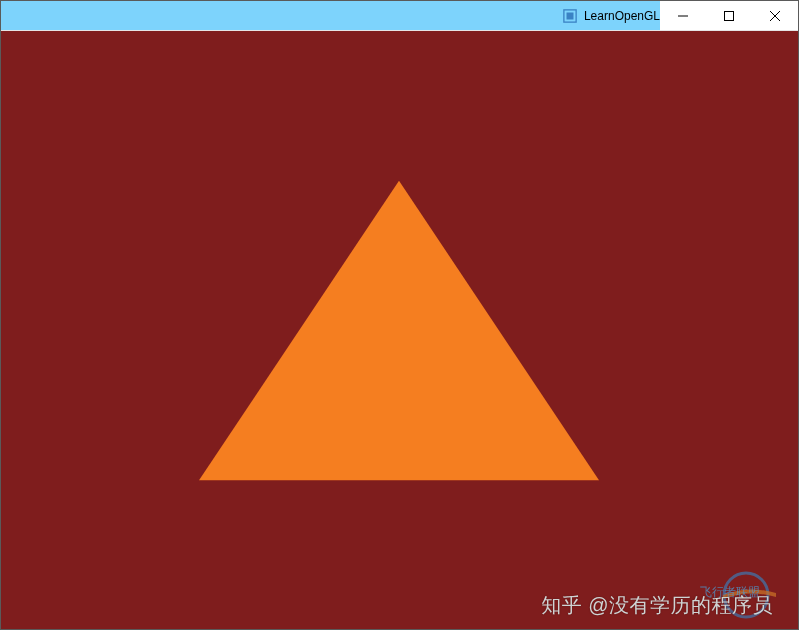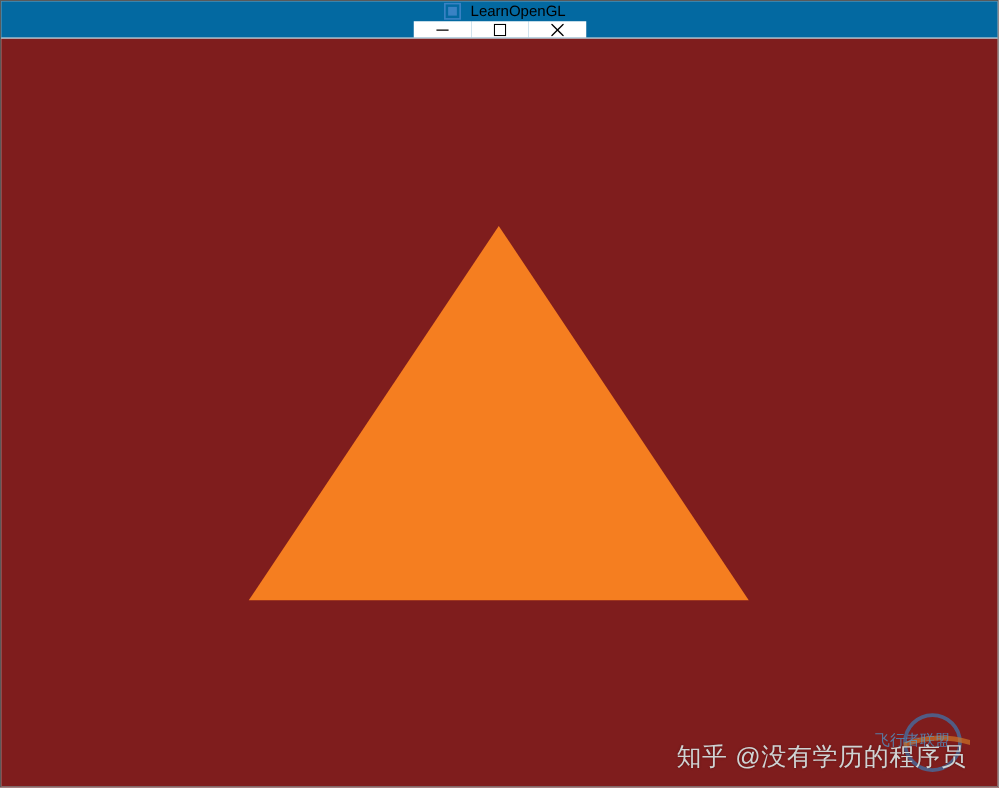--- a/index.html
+++ b/index.html
@@ -20,27 +20,26 @@
     .window {
       width: 799px;
       height: 630px;
       border: 1px solid #5a5a5a;
       display: flex;
       flex-direction: column;
     }
 
     .titlebar {
       height: 30px;
-      background: #0369a1;
+      background: #7dd3fc;
       display: flex;
       align-items: center;
-      justify-content: flex-start;
+      justify-content: flex-end;
       user-select: none;
       border-bottom: 1px solid #e5e5e5;
-      flex-direction: column;
     }
 
     .titlebar-left {
       display: flex;
       align-items: center;
       gap: 6px;
       padding-left: 8px;
     }
 
     .app-icon {

